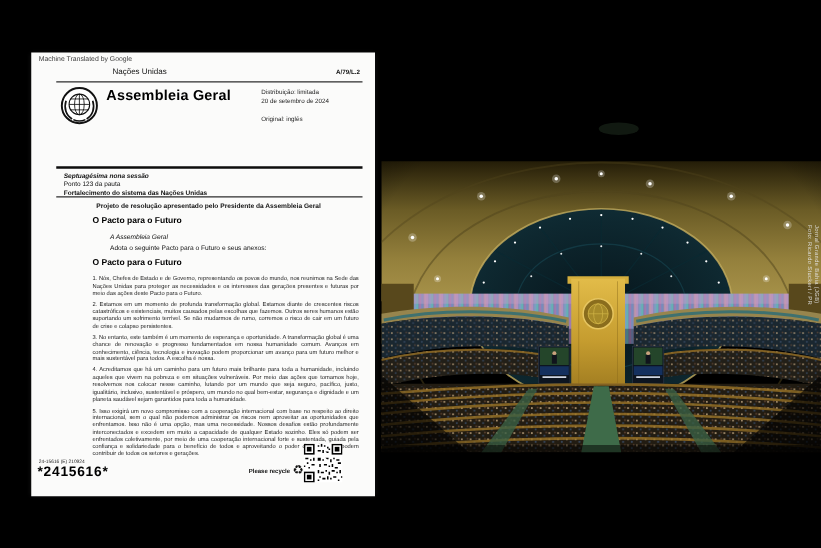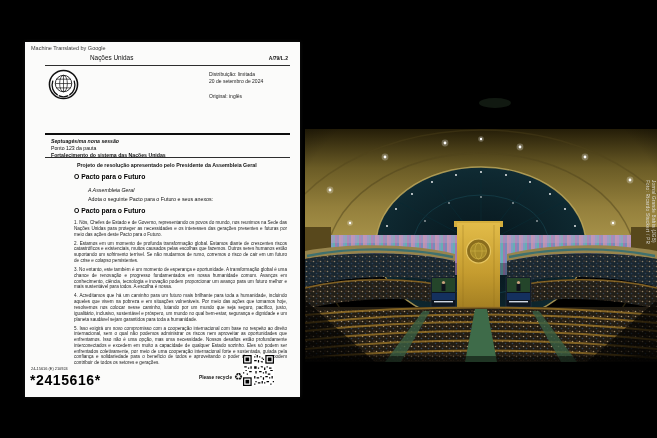--- a/index.html
+++ b/index.html
@@ -29,21 +29,21 @@
   .rule3{position:absolute;left:20px;right:10px;top:115px;height:1px;background:#2e2e2e;}
   .draft{position:absolute;left:52px;top:120px;font-size:5.3px;font-weight:bold;color:#111;}
   .h-pact{position:absolute;left:49px;font-size:6.8px;font-weight:bold;color:#000;}
   .h-pact.first{top:131px;}
   .h-pact.second{top:165px;}
   .actor{position:absolute;left:63px;top:145px;font-size:5.3px;font-style:italic;color:#111;}
   .adopts{position:absolute;left:63px;top:154px;font-size:5.3px;color:#111;}
   .paras{position:absolute;left:49px;top:178px;width:213px;font-size:4.6px;line-height:5.8px;text-align:justify;color:#1b1b1b;}
   .paras p{margin:0 0 3.2px 0;}
   .footer-code{position:absolute;left:6px;top:324px;font-size:3.9px;color:#222;}
-  .barcode{position:absolute;left:5px;top:330px;font-size:14px;font-weight:bold;letter-spacing:.6px;color:#000;}
+  .barcode{position:absolute;left:5px;top:330px;font-size:11px;font-weight:bold;letter-spacing:.6px;color:#000;}
   .recycle{position:absolute;left:174px;top:330px;display:flex;align-items:center;gap:2px;}
   .recycle-label{font-size:4.8px;font-weight:bold;color:#111;}
   .recycle-glyph{font-size:10px;line-height:10px;color:#111;}
   .qr{position:absolute;left:218px;top:313px;width:31px;height:31px;}
   
   .photo{
     position:absolute;left:305px;top:95px;width:352px;height:267px;overflow:hidden;background:#000;
   }
   .photo svg{display:block;}
   .credit{
@@ -69,20 +69,21 @@
     <ellipse cx="16" cy="15" rx="4" ry="8.5" fill="none" stroke="#111" stroke-width="0.7"></ellipse>
     <line x1="16" y1="6.5" x2="16" y2="23.5" stroke="#111" stroke-width="0.7"></line>
     <line x1="7.5" y1="15" x2="24.5" y2="15" stroke="#111" stroke-width="0.7"></line>
     <line x1="8.6" y1="10.5" x2="23.4" y2="10.5" stroke="#111" stroke-width="0.7"></line>
     <line x1="8.6" y1="19.5" x2="23.4" y2="19.5" stroke="#111" stroke-width="0.7"></line>
     <path d="M5,12 C3,18 5,24 10,27" fill="none" stroke="#111" stroke-width="1.4"></path>
     <path d="M27,12 C29,18 27,24 22,27" fill="none" stroke="#111" stroke-width="1.4"></path>
     <path d="M11,27.5 Q16,30 21,27.5" fill="none" stroke="#111" stroke-width="1.2"></path>
   </svg>
 
+  <div class="doc-title">Assembleia Geral</div>
 
   <div class="infoblock">
     <div>Distribuição: limitada</div>
     <div>20 de setembro de 2024</div>
   </div>
   <div class="original">Original: inglês</div>
 
   <div class="rule2"></div>
 
   <div class="sessionblock">

